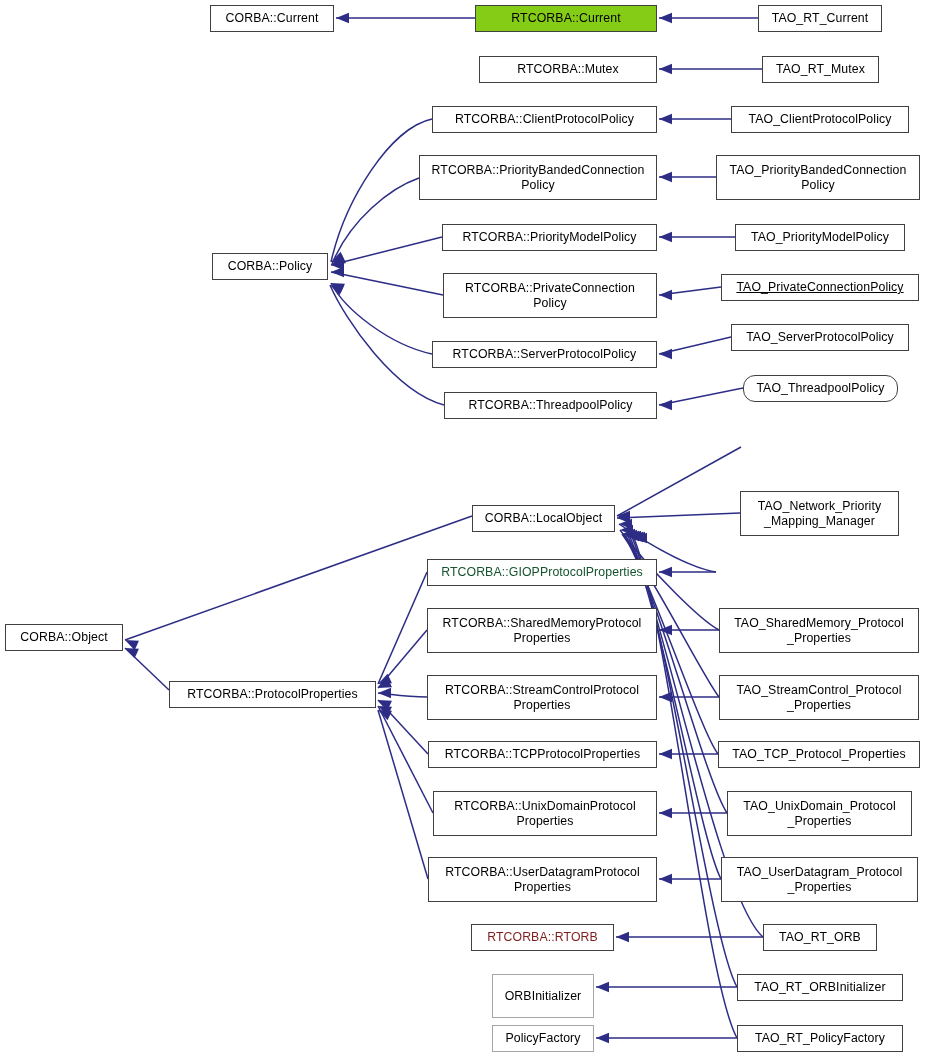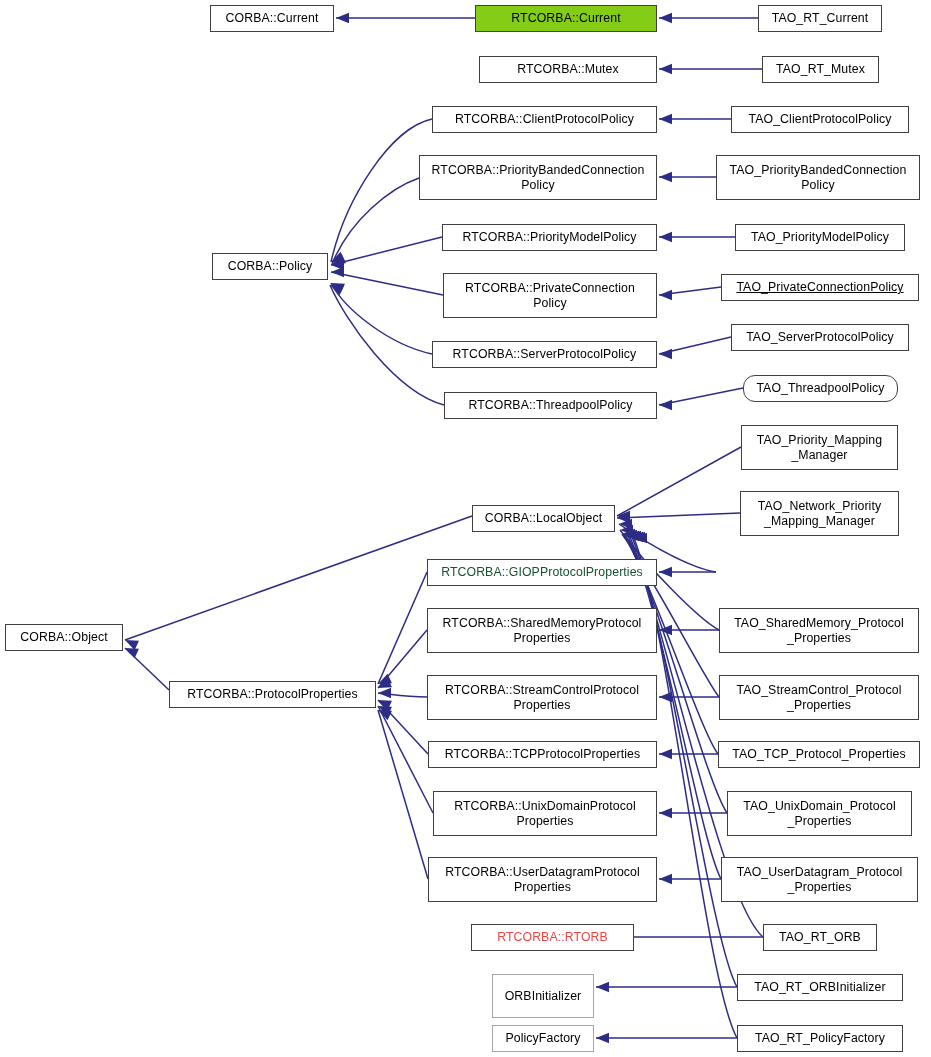--- a/index.html
+++ b/index.html
@@ -160,34 +160,32 @@
     <div class="node-box" style="left: 427px; top: 559px; width: 230px; height: 27px; border-color: rgb(64, 64, 64); background: rgb(255, 255, 255); color: #14532d;">RTCORBA::GIOPProtocolProperties</div>
     <div class="node-box" style="left: 427px; top: 608px; width: 230px; height: 45px; border-color: rgb(64, 64, 64); background: rgb(255, 255, 255); color: rgb(0, 0, 0);">RTCORBA::SharedMemoryProtocol
 Properties</div>
     <div class="node-box" style="left: 427px; top: 675px; width: 230px; height: 45px; border-color: rgb(64, 64, 64); background: rgb(255, 255, 255); color: rgb(0, 0, 0);">RTCORBA::StreamControlProtocol
 Properties</div>
     <div class="node-box" style="left: 428px; top: 741px; width: 229px; height: 27px; border-color: rgb(64, 64, 64); background: rgb(255, 255, 255); color: rgb(0, 0, 0);">RTCORBA::TCPProtocolProperties</div>
     <div class="node-box" style="left: 433px; top: 791px; width: 224px; height: 45px; border-color: rgb(64, 64, 64); background: rgb(255, 255, 255); color: rgb(0, 0, 0);">RTCORBA::UnixDomainProtocol
 Properties</div>
     <div class="node-box" style="left: 428px; top: 857px; width: 229px; height: 45px; border-color: rgb(64, 64, 64); background: rgb(255, 255, 255); color: rgb(0, 0, 0);">RTCORBA::UserDatagramProtocol
 Properties</div>
-    <div class="node-box root" style="left: 471px; top: 924px; width: 163px; height: 27px; border-color: rgb(64, 64, 64); background: rgb(255, 255, 255); color: #ef4444;">RTCORBA::RTORB</div>
+    <div class="node-box root" style="left: 471px; top: 924px; width: 143px; height: 27px; border-color: rgb(64, 64, 64); background: rgb(255, 255, 255); color: #7f1d1d;">RTCORBA::RTORB</div>
     <div class="node-box ext" style="left: 492px; top: 974px; width: 102px; height: 44px; border-color: rgb(166, 166, 166); background: rgb(255, 255, 255); color: rgb(0, 0, 0);">ORBInitializer</div>
     <div class="node-box ext" style="left: 492px; top: 1025px; width: 102px; height: 27px; border-color: rgb(166, 166, 166); background: rgb(255, 255, 255); color: rgb(0, 0, 0);">PolicyFactory</div>
     <div class="node-box" style="left: 758px; top: 5px; width: 124px; height: 27px; border-color: rgb(64, 64, 64); background: rgb(255, 255, 255); color: rgb(0, 0, 0);">TAO_RT_Current</div>
     <div class="node-box" style="left: 762px; top: 56px; width: 117px; height: 27px; border-color: rgb(64, 64, 64); background: rgb(255, 255, 255); color: rgb(0, 0, 0);">TAO_RT_Mutex</div>
     <div class="node-box" style="left: 731px; top: 106px; width: 178px; height: 27px; border-color: rgb(64, 64, 64); background: rgb(255, 255, 255); color: rgb(0, 0, 0);">TAO_ClientProtocolPolicy</div>
     <div class="node-box" style="left: 716px; top: 155px; width: 204px; height: 45px; border-color: rgb(64, 64, 64); background: rgb(255, 255, 255); color: rgb(0, 0, 0);">TAO_PriorityBandedConnection
 Policy</div>
     <div class="node-box" style="left: 735px; top: 224px; width: 170px; height: 27px; border-color: rgb(64, 64, 64); background: rgb(255, 255, 255); color: rgb(0, 0, 0);">TAO_PriorityModelPolicy</div>
     <div class="node-box" style="left: 721px; top: 274px; width: 198px; height: 27px; border-color: rgb(64, 64, 64); background: rgb(255, 255, 255); color: rgb(0, 0, 0); text-decoration: underline;">TAO_PrivateConnectionPolicy</div>
     <div class="node-box" style="left: 731px; top: 324px; width: 178px; height: 27px; border-color: rgb(64, 64, 64); background: rgb(255, 255, 255); color: rgb(0, 0, 0);">TAO_ServerProtocolPolicy</div>
     <div class="node-box" style="left: 743px; top: 375px; width: 155px; height: 27px; border-color: rgb(64, 64, 64); background: rgb(255, 255, 255); color: rgb(0, 0, 0); border-radius: 12px;">TAO_ThreadpoolPolicy</div>
-    <div class="node-box" style="left: 741px; top: 425px; width: 157px; height: 45px; border-color: rgb(64, 64, 64); background: rgb(255, 255, 255); color: rgb(0, 0, 0);">TAO_Priority_Mapping
-_Manager</div>
     <div class="node-box" style="left: 740px; top: 491px; width: 159px; height: 45px; border-color: rgb(64, 64, 64); background: rgb(255, 255, 255); color: rgb(0, 0, 0);">TAO_Network_Priority
 _Mapping_Manager</div>
     <div class="node-box" style="left: 719px; top: 608px; width: 200px; height: 45px; border-color: rgb(64, 64, 64); background: rgb(255, 255, 255); color: rgb(0, 0, 0);">TAO_SharedMemory_Protocol
 _Properties</div>
     <div class="node-box" style="left: 719px; top: 675px; width: 200px; height: 45px; border-color: rgb(64, 64, 64); background: rgb(255, 255, 255); color: rgb(0, 0, 0);">TAO_StreamControl_Protocol
 _Properties</div>
     <div class="node-box" style="left: 718px; top: 741px; width: 202px; height: 27px; border-color: rgb(64, 64, 64); background: rgb(255, 255, 255); color: rgb(0, 0, 0);">TAO_TCP_Protocol_Properties</div>
     <div class="node-box" style="left: 727px; top: 791px; width: 185px; height: 45px; border-color: rgb(64, 64, 64); background: rgb(255, 255, 255); color: rgb(0, 0, 0);">TAO_UnixDomain_Protocol
 _Properties</div>
     <div class="node-box" style="left: 721px; top: 857px; width: 197px; height: 45px; border-color: rgb(64, 64, 64); background: rgb(255, 255, 255); color: rgb(0, 0, 0);">TAO_UserDatagram_Protocol

